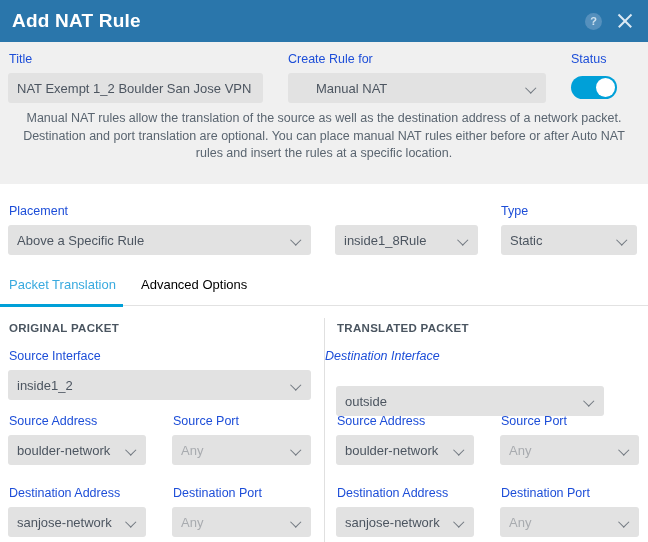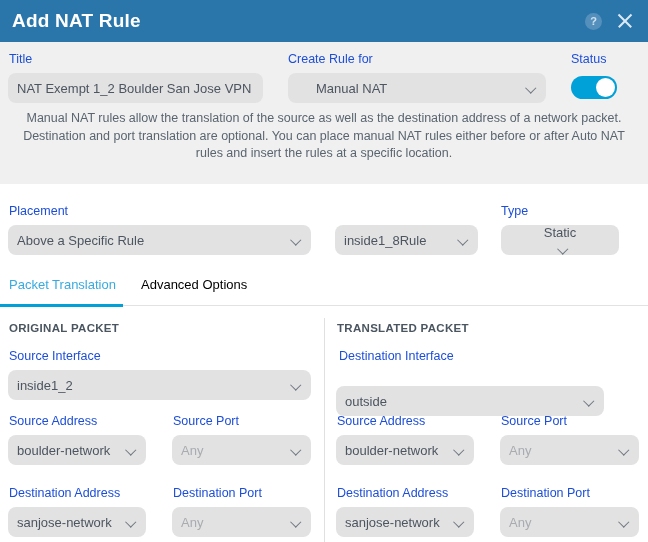--- a/index.html
+++ b/index.html
@@ -78,21 +78,21 @@
   .lbl {
     font-size: 12.5px;
     color: #1d4ed8;
     font-weight: normal;
     white-space: nowrap;
   }
 
   .field {
     background: #e2e2e2;
     border: none;
-    border-radius: 8px;
+    border-radius: 3px;
     height: 30px;
     display: flex;
     align-items: center;
     padding: 0 9px;
     font-size: 13px;
     color: #4c5560;
     font-family: "Liberation Sans", sans-serif;
     cursor: pointer;
     position: relative;
   }
@@ -229,21 +229,21 @@
     <span class="val">Above a Specific Rule</span>
     <span class="caret"></span>
   </div>
 
   <div class="abs field" style="left:335px; top:225px; width:143px;">
     <span class="val">inside1_8Rule</span>
     <span class="caret"></span>
   </div>
 
   <div class="abs lbl" style="left:501px; top:204px;">Type</div>
-  <div class="abs field" style="left:501px; top:225px; width:118px;flex-direction:column;">
+  <div class="abs field" style="left:501px; top:225px; width:136px;">
     <span class="val">Static</span>
     <span class="caret"></span>
   </div>
 
   <div class="tabs">
     <div class="tab active">Packet Translation</div>
     <div class="tab inactive">Advanced Options</div>
   </div>
   <div class="tab-underline"></div>
   <div class="tab-rule"></div>
@@ -277,21 +277,21 @@
   </div>
 
   <div class="abs lbl" style="left:173px; top:486px;">Destination Port</div>
   <div class="abs field" style="left:172px; top:507px; width:139px;">
     <span class="val ph">Any</span>
     <span class="caret"></span>
   </div>
 
   <div class="section-head" style="left:337px; top:322px;">TRANSLATED PACKET</div>
 
-  <div class="abs lbl" style="left:339px; top:349px;">Destination Interface</div>
+  <div class="abs lbl" style="left:325px; top:349px;font-style:italic;">Destination Interface</div>
   <div class="abs field" style="left:336px; top:386px; width:268px;">
     <span class="val">outside</span>
     <span class="caret"></span>
   </div>
 
   <div class="abs lbl" style="left:337px; top:414px;">Source Address</div>
   <div class="abs field" style="left:336px; top:435px; width:138px;">
     <span class="val">boulder-network</span>
     <span class="caret"></span>
   </div>

